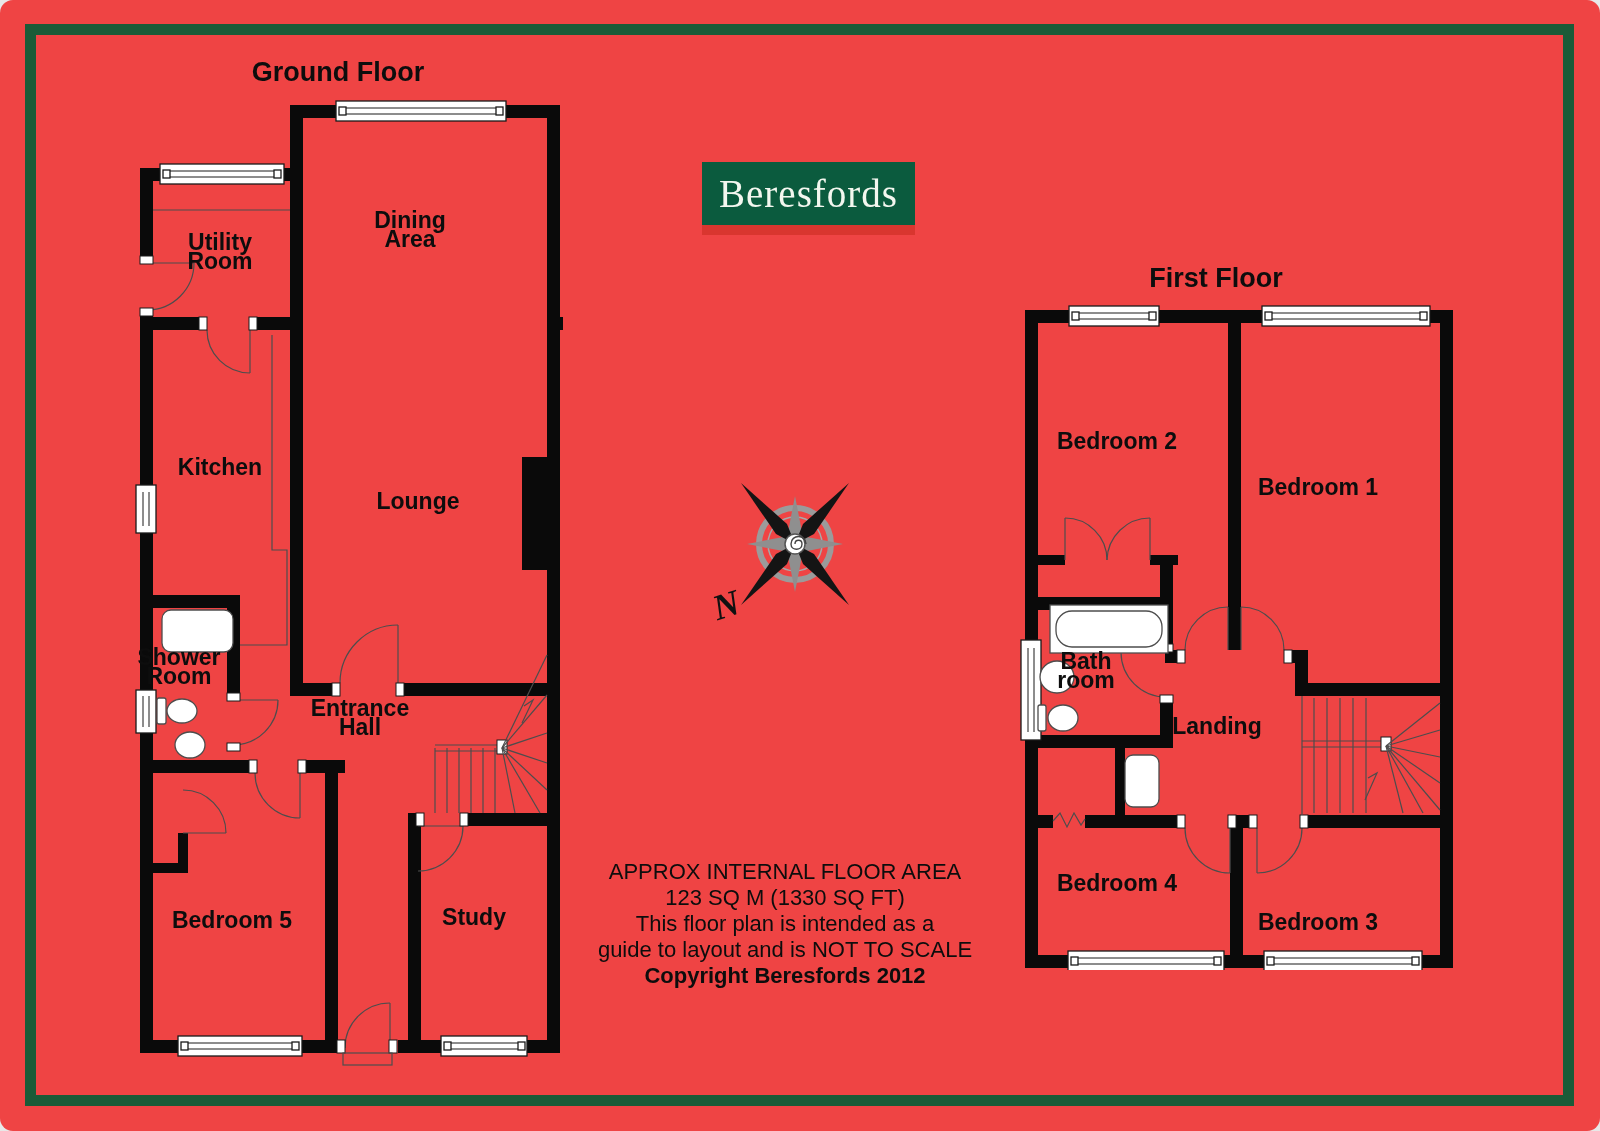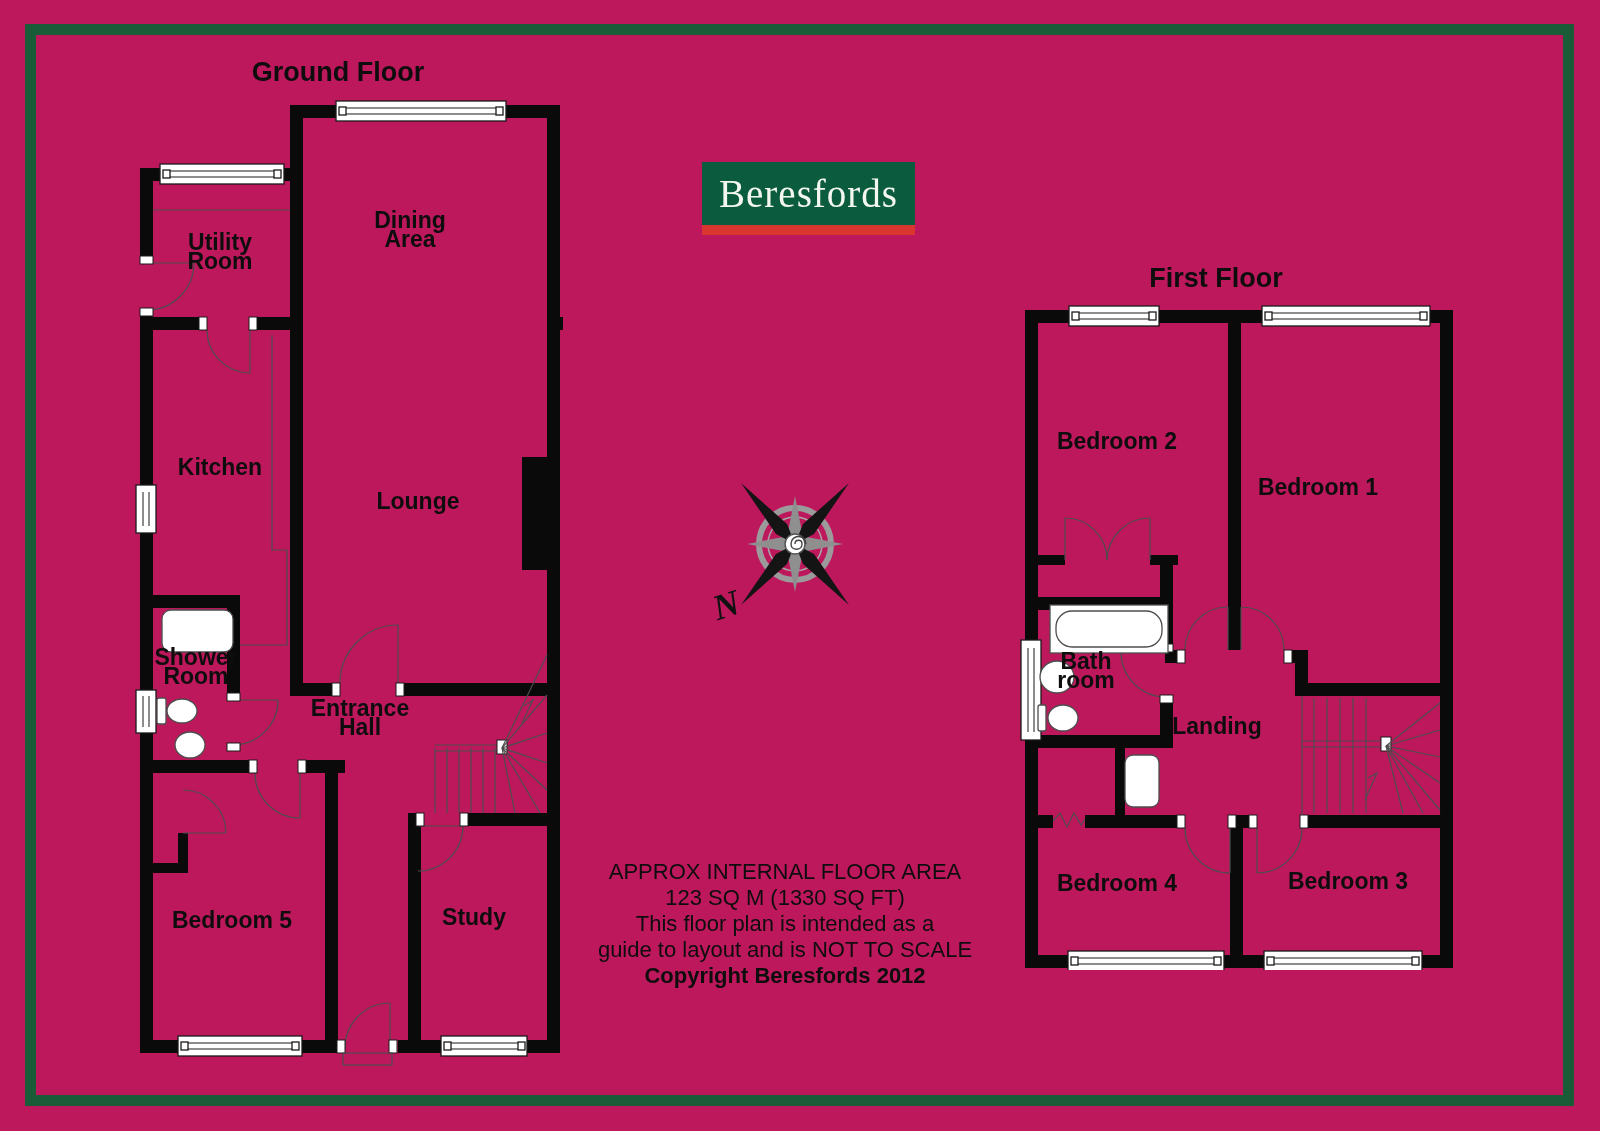--- a/index.html
+++ b/index.html
@@ -1,17 +1,17 @@
 <!DOCTYPE html>
 <html><head>
 <meta charset="utf-8">
 <style>
   html,body{margin:0;padding:0;background:#e8e8e8;}
-  .canvas{position:relative;width:1600px;height:1131px;background:#be185d;
-          font-family:"Liberation Sans",sans-serif;overflow:hidden;}
+  .canvas{position:relative;width:1600px;height:1131px;background:#ef4444;
+          font-family:"Liberation Sans",sans-serif;overflow:hidden;border-radius:13px;}
   .frame{position:absolute;left:25px;top:24px;width:1549px;height:1082px;
          border:11px solid #1a5b38;box-sizing:border-box;pointer-events:none;}
   .floor-title{position:absolute;transform:translate(-50%,-50%);
                font-size:27px;font-weight:bold;color:#0d0d0d;white-space:nowrap;}
   .room-label{position:absolute;transform:translate(-50%,-50%);
               font-size:23px;font-weight:bold;color:#0d0d0d;text-align:center;
               white-space:pre-line;line-height:19px;}
   .logo{position:absolute;left:702px;top:162px;width:213px;height:73px;}
   .logo .logo-green{width:100%;height:63px;background:#0b5b3e;display:flex;
         align-items:center;justify-content:center;}
@@ -329,34 +329,34 @@
     <path d="M95,82 c0,-5 7,-5 7,0 c0,7 -11,7 -11,0 c0,-10 15,-10 15,0" fill="none" stroke="#444444" stroke-width="1.4"></path>
     <text x="14" y="156" font-family="Liberation Serif, serif" font-style="italic" font-weight="bold" font-size="36" fill="#111111" transform="rotate(-18 24 146)">N</text>
   </svg>
 
   <div class="room-label" style="left:220px;top:252px;">Utility
 Room</div>
   <div class="room-label" style="left:410px;top:230px;">Dining
 Area</div>
   <div class="room-label" style="left:220px;top:467px;">Kitchen</div>
   <div class="room-label" style="left:418px;top:501px;">Lounge</div>
-  <div class="room-label" style="left:196px;top:667px;">Shower
+  <div class="room-label" style="left:179px;top:667px;">Shower
 Room</div>
   <div class="room-label" style="left:360px;top:718px;">Entrance
 Hall</div>
   <div class="room-label" style="left:232px;top:908px;margin-top:12px;">Bedroom 5</div>
   <div class="room-label" style="left:474px;top:917px;">Study</div>
 
   <div class="room-label" style="left:1117px;top:441px;">Bedroom 2</div>
   <div class="room-label" style="left:1318px;top:487px;">Bedroom 1</div>
   <div class="room-label" style="left:1086px;top:671px;">Bath
 room</div>
   <div class="room-label" style="left:1217px;top:726px;">Landing</div>
   <div class="room-label" style="left:1117px;top:883px;">Bedroom 4</div>
-  <div class="room-label" style="left:1318px;top:881px;margin-left:30px;">Bedroom 3</div>
+  <div class="room-label" style="left:1318px;top:922px;">Bedroom 3</div>
 
   <div class="footer">
     <div>APPROX INTERNAL FLOOR AREA</div>
     <div>123 SQ M (1330 SQ FT)</div>
     <div>This floor plan is intended as a</div>
     <div>guide to layout and is NOT TO SCALE</div>
     <div class="bold">Copyright Beresfords 2012</div>
   </div>
 
 </div>

